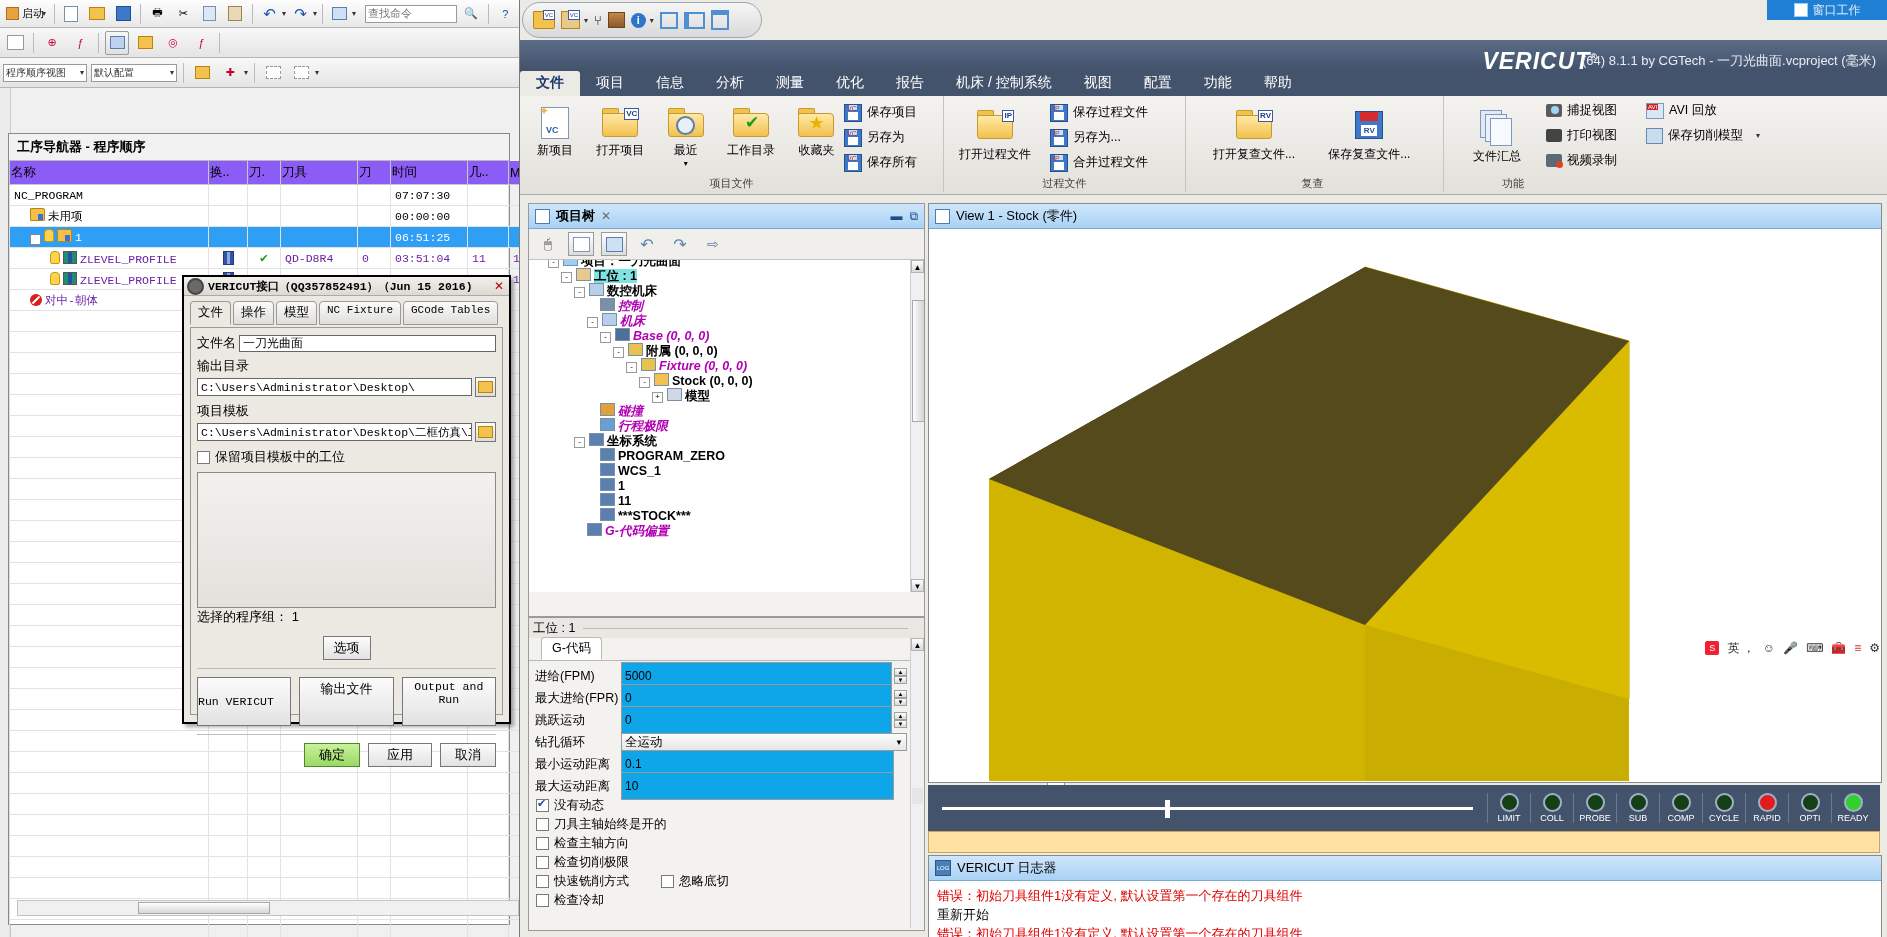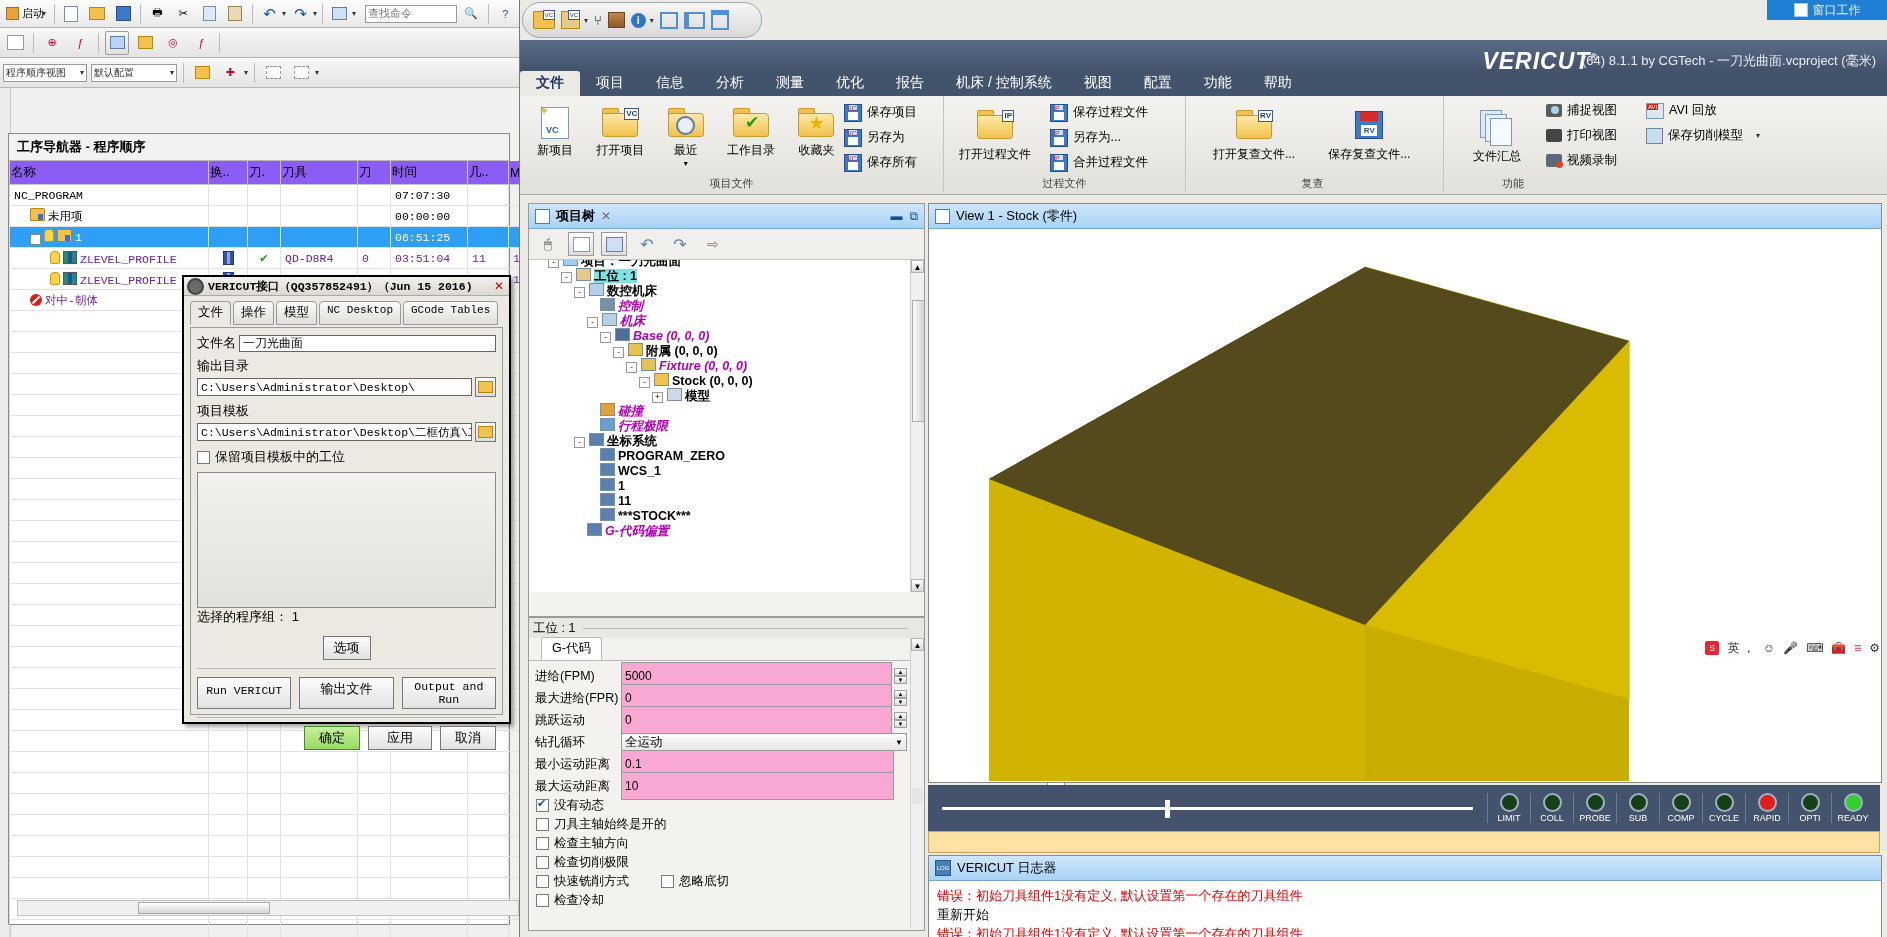--- a/index.html
+++ b/index.html
@@ -92,21 +92,21 @@
   .tscroll .arr{position:absolute;left:0;width:13px;height:13px;text-align:center;font-size:8px;line-height:13px;background:linear-gradient(#fdfdfd,#d9d9d9);border:1px solid #b4b4b4;box-sizing:border-box;}
 
   
   .cfg{position:absolute;left:8px;top:422px;width:395px;height:312px;background:#f3f2ee;border:1px solid #9a9a9a;}
   .cfg-head{height:20px;display:flex;align-items:center;font-size:12.5px;padding-left:4px;background:#e9e7e2;}
   .cfg-head .rule{flex:1;height:1px;background:#bbb;margin-left:8px;margin-right:16px;}
   .cfg-tabs{height:22px;border-bottom:1px solid #b9b9b9;display:flex;align-items:flex-end;padding-left:12px;background:#f3f2ee;}
   .cfg-tab{font-size:12.5px;padding:2px 10px;background:#fff;border:1px solid #b9b9b9;border-bottom:1px solid #fff;border-radius:3px 3px 0 0;}
   .frow{display:flex;align-items:center;height:20px;margin:2px 0 0 2px;}
   .flabel{width:86px;font-size:12.5px;}
-  .finput{flex:1;height:28px;border:1px solid #9a9a9a;background:#f9a8d4;font-size:12px;padding:0 3px;box-sizing:border-box;display:flex;align-items:center;margin-right:2px;}
+  .finput{flex:1;height:28px;border:1px solid #9a9a9a;background:#0ea5e9;font-size:12px;padding:0 3px;box-sizing:border-box;display:flex;align-items:center;margin-right:2px;}
   .spin{width:13px;display:flex;flex-direction:column;margin-right:3px;}
   .spin div{height:8px;border:1px solid #a2a2a2;background:linear-gradient(#fff,#d8d8d8);font-size:6px;line-height:7px;text-align:center;box-sizing:border-box;}
   .fselect{flex:1;height:18px;border:1px solid #9a9a9a;background:linear-gradient(#fcfcfc,#e6e6e6);font-size:12.5px;padding:0 3px;box-sizing:border-box;display:flex;align-items:center;margin-right:3px;}
   .fselect .cv{margin-left:auto;font-size:8px;}
   .cbrow{display:flex;align-items:center;height:19px;font-size:12.5px;gap:5px;padding-left:3px;}
   .cb{width:11px;height:11px;border:1px solid #7a7a7a;background:#fff;display:inline-block;position:relative;}
   .cb.on:after{content:"✔";position:absolute;left:0px;top:-3px;font-size:11px;color:#1552a0;}
   .cfgscroll{position:absolute;right:0;top:20px;width:13px;height:290px;background:#f0f0f0;border-left:1px solid #cfcfcf;}
 
   
@@ -1109,21 +1109,21 @@
     <div style="height:18px;background:linear-gradient(#f2f0ec,#ddd9d2);border-bottom:1px solid #aaa;display:flex;align-items:center;gap:4px;padding:0 3px;">
       <span style="display:inline-block;width:13px;height:13px;border-radius:50%;background:#6a6a6a;border:2px solid #444;"></span>
       <span style="font-family:'Liberation Mono','DejaVu Sans Mono',monospace;font-size:11.5px;font-weight:bold;flex:1;">VERICUT接口（QQ357852491）（Jun 15 2016)</span>
       <span style="font-weight:bold;font-size:12px;color:#b00;padding-right:2px;">✕</span>
     </div>
 
     <div style="display:flex;gap:2px;padding:5px 4px 0 6px;" id="dlg-tabs">
         <span style="padding: 2px 7px 3px; border-width: 1px; border-style: solid; border-color: rgb(154, 154, 154) rgb(154, 154, 154) rgb(236, 233, 227); border-image: initial; border-radius: 4px 4px 0px 0px; background: rgb(236, 233, 227); font-size: 12.5px; font-family: &quot;Liberation Sans&quot;, sans-serif;">文件</span>
         <span style="padding: 2px 7px 3px; border: 1px solid rgb(154, 154, 154); border-radius: 4px 4px 0px 0px; background: linear-gradient(rgb(251, 251, 251), rgb(224, 222, 216)); font-size: 12.5px; font-family: &quot;Liberation Sans&quot;, sans-serif;">操作</span>
         <span style="padding: 2px 7px 3px; border: 1px solid rgb(154, 154, 154); border-radius: 4px 4px 0px 0px; background: linear-gradient(rgb(251, 251, 251), rgb(224, 222, 216)); font-size: 12.5px; font-family: &quot;Liberation Sans&quot;, sans-serif;">模型</span>
-        <span style="padding: 2px 7px 3px; border: 1px solid rgb(154, 154, 154); border-radius: 4px 4px 0px 0px; background: linear-gradient(rgb(251, 251, 251), rgb(224, 222, 216)); font-size: 11px; font-family: &quot;Liberation Mono&quot;, monospace;">NC Desktop</span>
+        <span style="padding: 2px 7px 3px; border: 1px solid rgb(154, 154, 154); border-radius: 4px 4px 0px 0px; background: linear-gradient(rgb(251, 251, 251), rgb(224, 222, 216)); font-size: 11px; font-family: &quot;Liberation Mono&quot;, monospace;">NC Fixture</span>
         <span style="padding: 2px 7px 3px; border: 1px solid rgb(154, 154, 154); border-radius: 4px 4px 0px 0px; background: linear-gradient(rgb(251, 251, 251), rgb(224, 222, 216)); font-size: 11px; font-family: &quot;Liberation Mono&quot;, monospace;">GCode Tables</span>
       </div>
 
     <div style="margin:2px 6px 0 6px;border:1px solid #9a9a9a;background:#ece9e3;height:388px;box-sizing:border-box;padding:6px;">
 
       <div style="display:flex;align-items:center;gap:3px;">
         <span style="font-size:13px;">文件名</span>
         <span style="flex:1;height:17px;border:1px solid #666;background:#fff;font-size:12px;display:flex;align-items:center;padding:0 3px;box-sizing:border-box;">
             <span>一刀光曲面</span>
           </span>
@@ -1159,21 +1159,21 @@
       <div style="font-size:13px;">
         <span>选择的程序组：</span>
         <span>1</span>
       </div>
 
       <div style="text-align:center;margin-top:10px;">
         <span style="display:inline-block;padding:2px 10px;border:1px solid #777;background:linear-gradient(#fcfcfc,#e2e2e2);font-size:13px;">选项</span>
       </div>
 
       <div style="margin-top:8px;border-top:1px solid #bbb;padding-top:8px;display:flex;gap:8px;justify-content:space-between;">
-        <span style="flex:1;text-align:center;padding:6px 0;border:1px solid #777;background:linear-gradient(#fcfcfc,#e2e2e2);font-family:'Liberation Mono','DejaVu Sans Mono',monospace;font-size:11.5px;">Run VERICUT</span>
+        <span style="flex:1;text-align:left;padding:17px 0;border:1px solid #777;background:linear-gradient(#fcfcfc,#e2e2e2);font-family:'Liberation Mono','DejaVu Sans Mono',monospace;font-size:11.5px;">Run VERICUT</span>
         <span style="flex:1;text-align:center;padding:2px 0;border:1px solid #777;background:linear-gradient(#fcfcfc,#e2e2e2);font-size:13px;">输出文件</span>
         <span style="flex:1;text-align:center;padding:2px 0;border:1px solid #777;background:linear-gradient(#fcfcfc,#e2e2e2);font-family:'Liberation Mono','DejaVu Sans Mono',monospace;font-size:11.5px;">Output and Run</span>
       </div>
 
       <div style="margin-top:8px;border-top:1px solid #bbb;padding-top:8px;display:flex;gap:8px;justify-content:flex-end;">
         <span style="width:54px;text-align:center;padding:2px 0;border:1px solid #4a8a2a;background:linear-gradient(#c8f29a,#9ad965);font-size:13px;">确定</span>
         <span style="width:54px;text-align:center;padding:2px 4px;border:1px solid #777;background:linear-gradient(#fcfcfc,#e2e2e2);font-size:13px;">应用</span>
         <span style="width:54px;text-align:center;padding:2px 0;border:1px solid #777;background:linear-gradient(#fcfcfc,#e2e2e2);font-size:13px;">取消</span>
       </div>
     </div>

